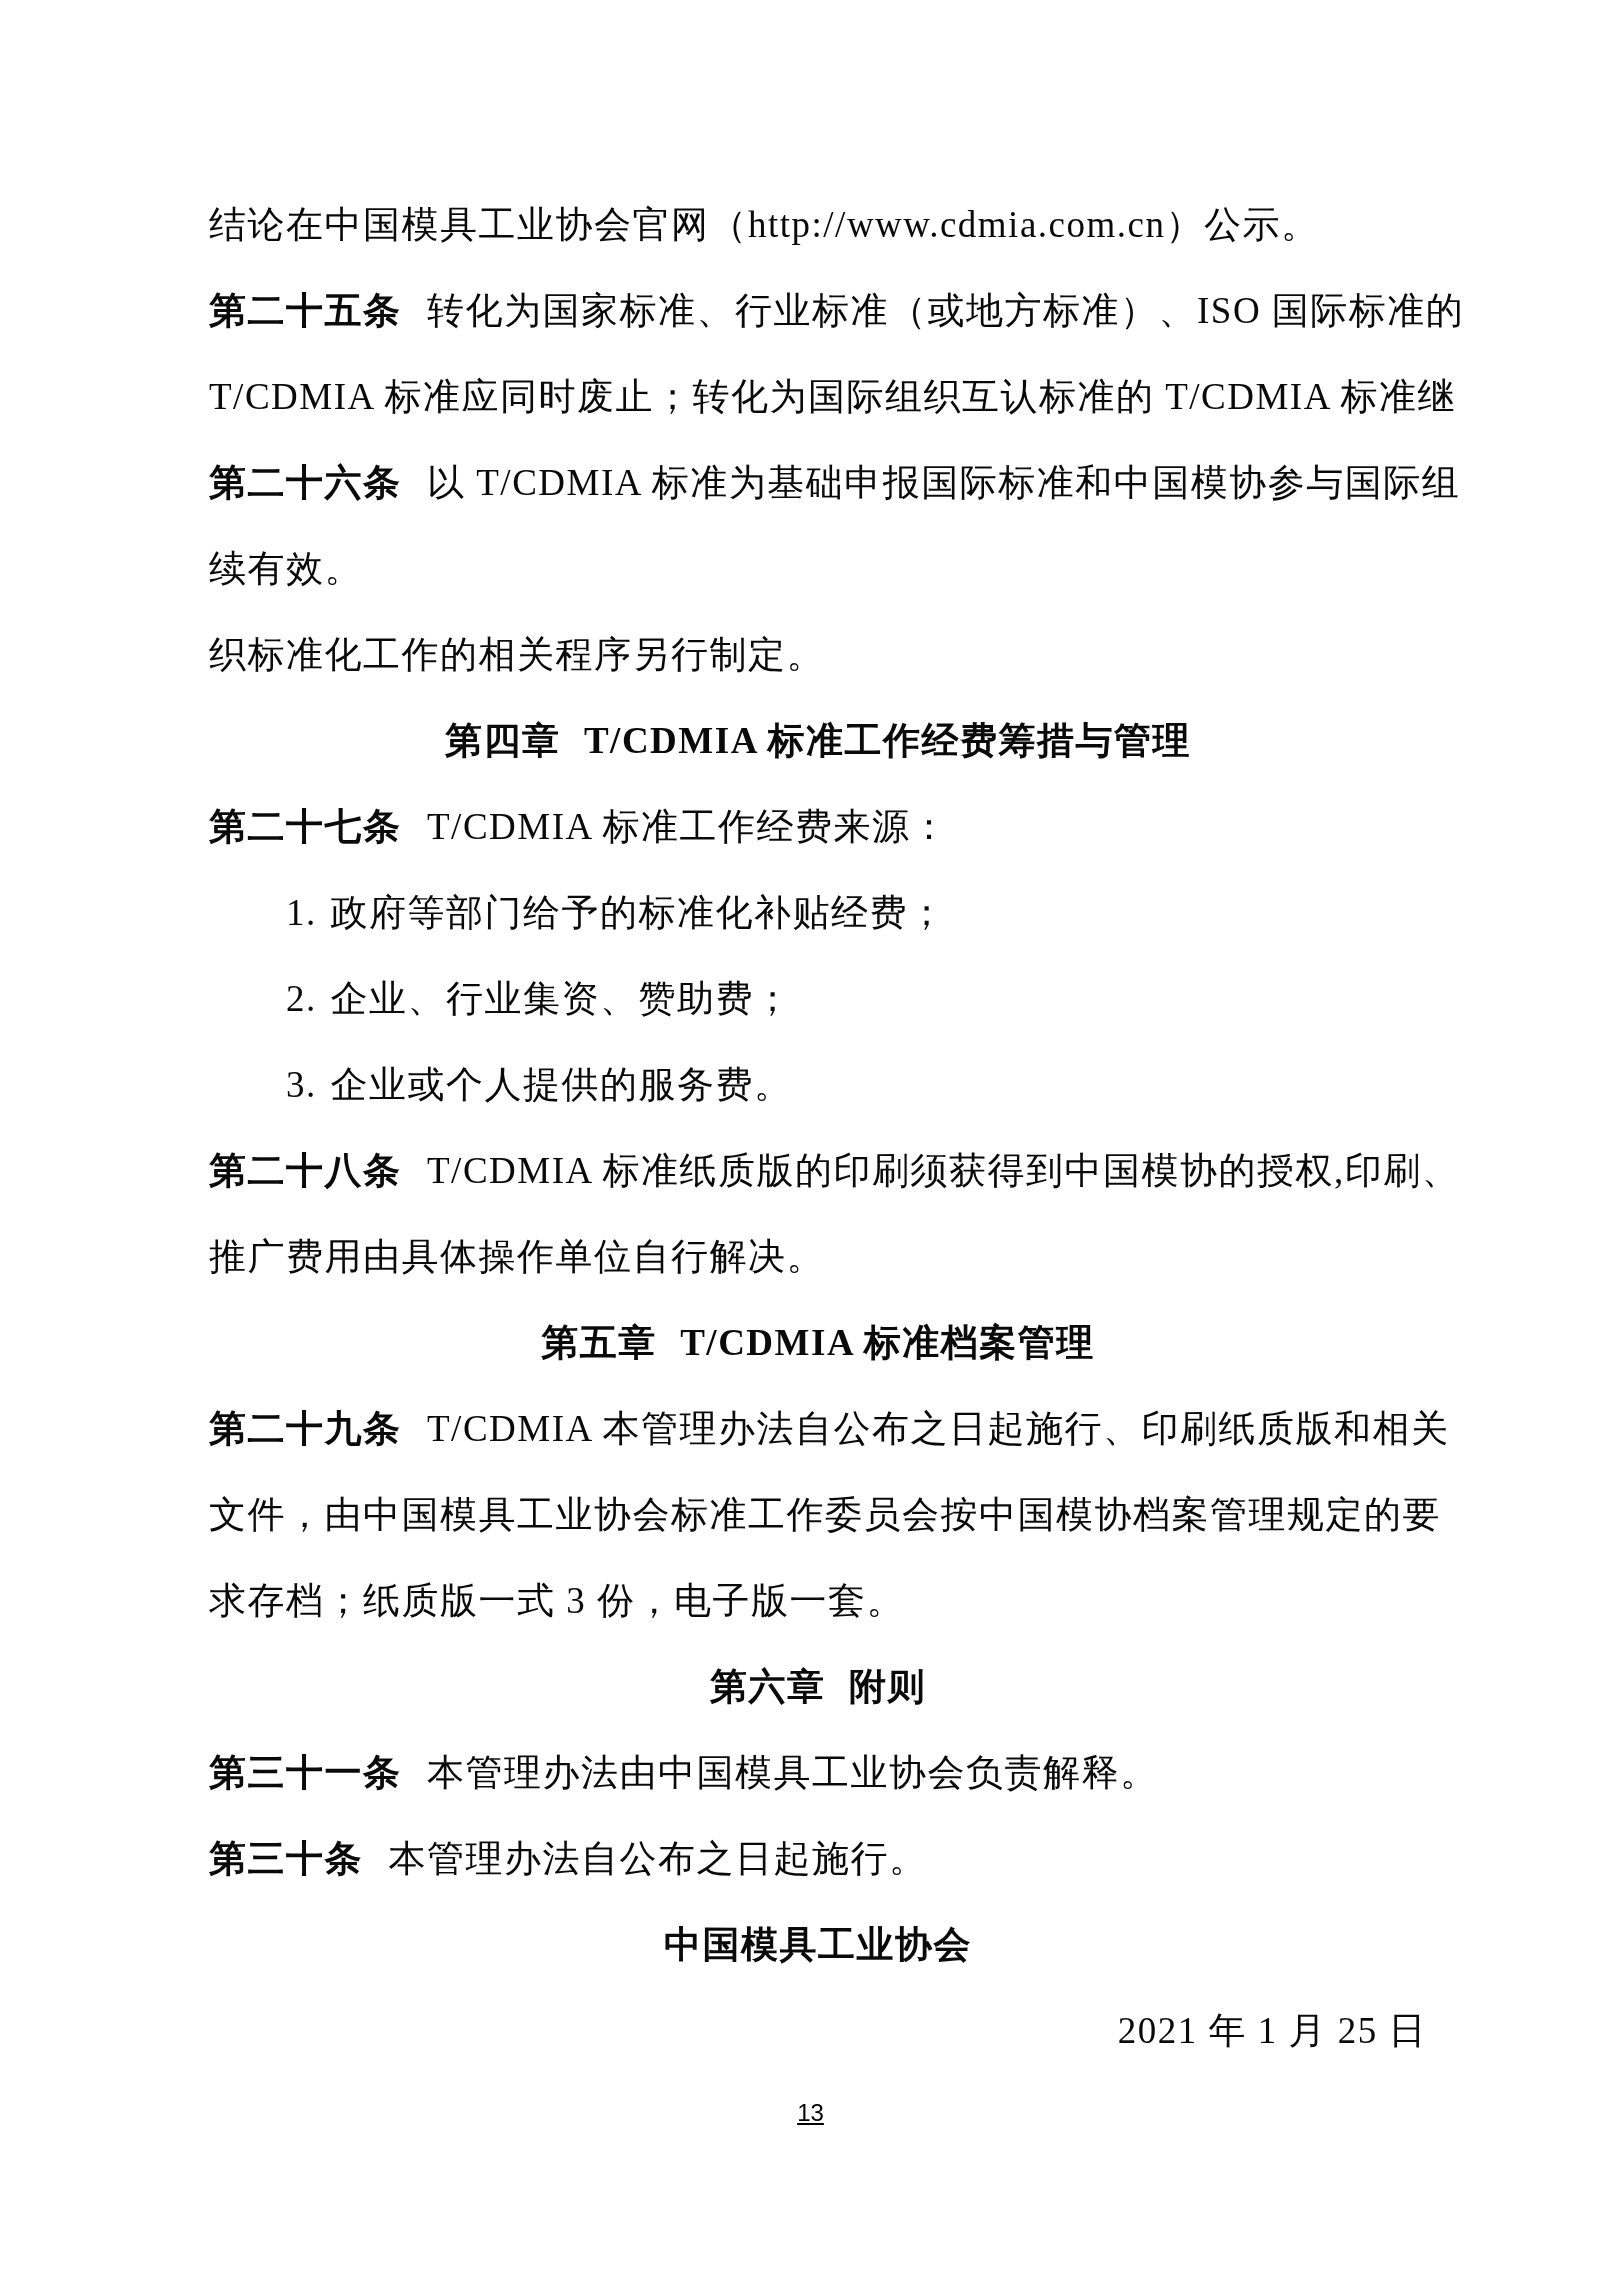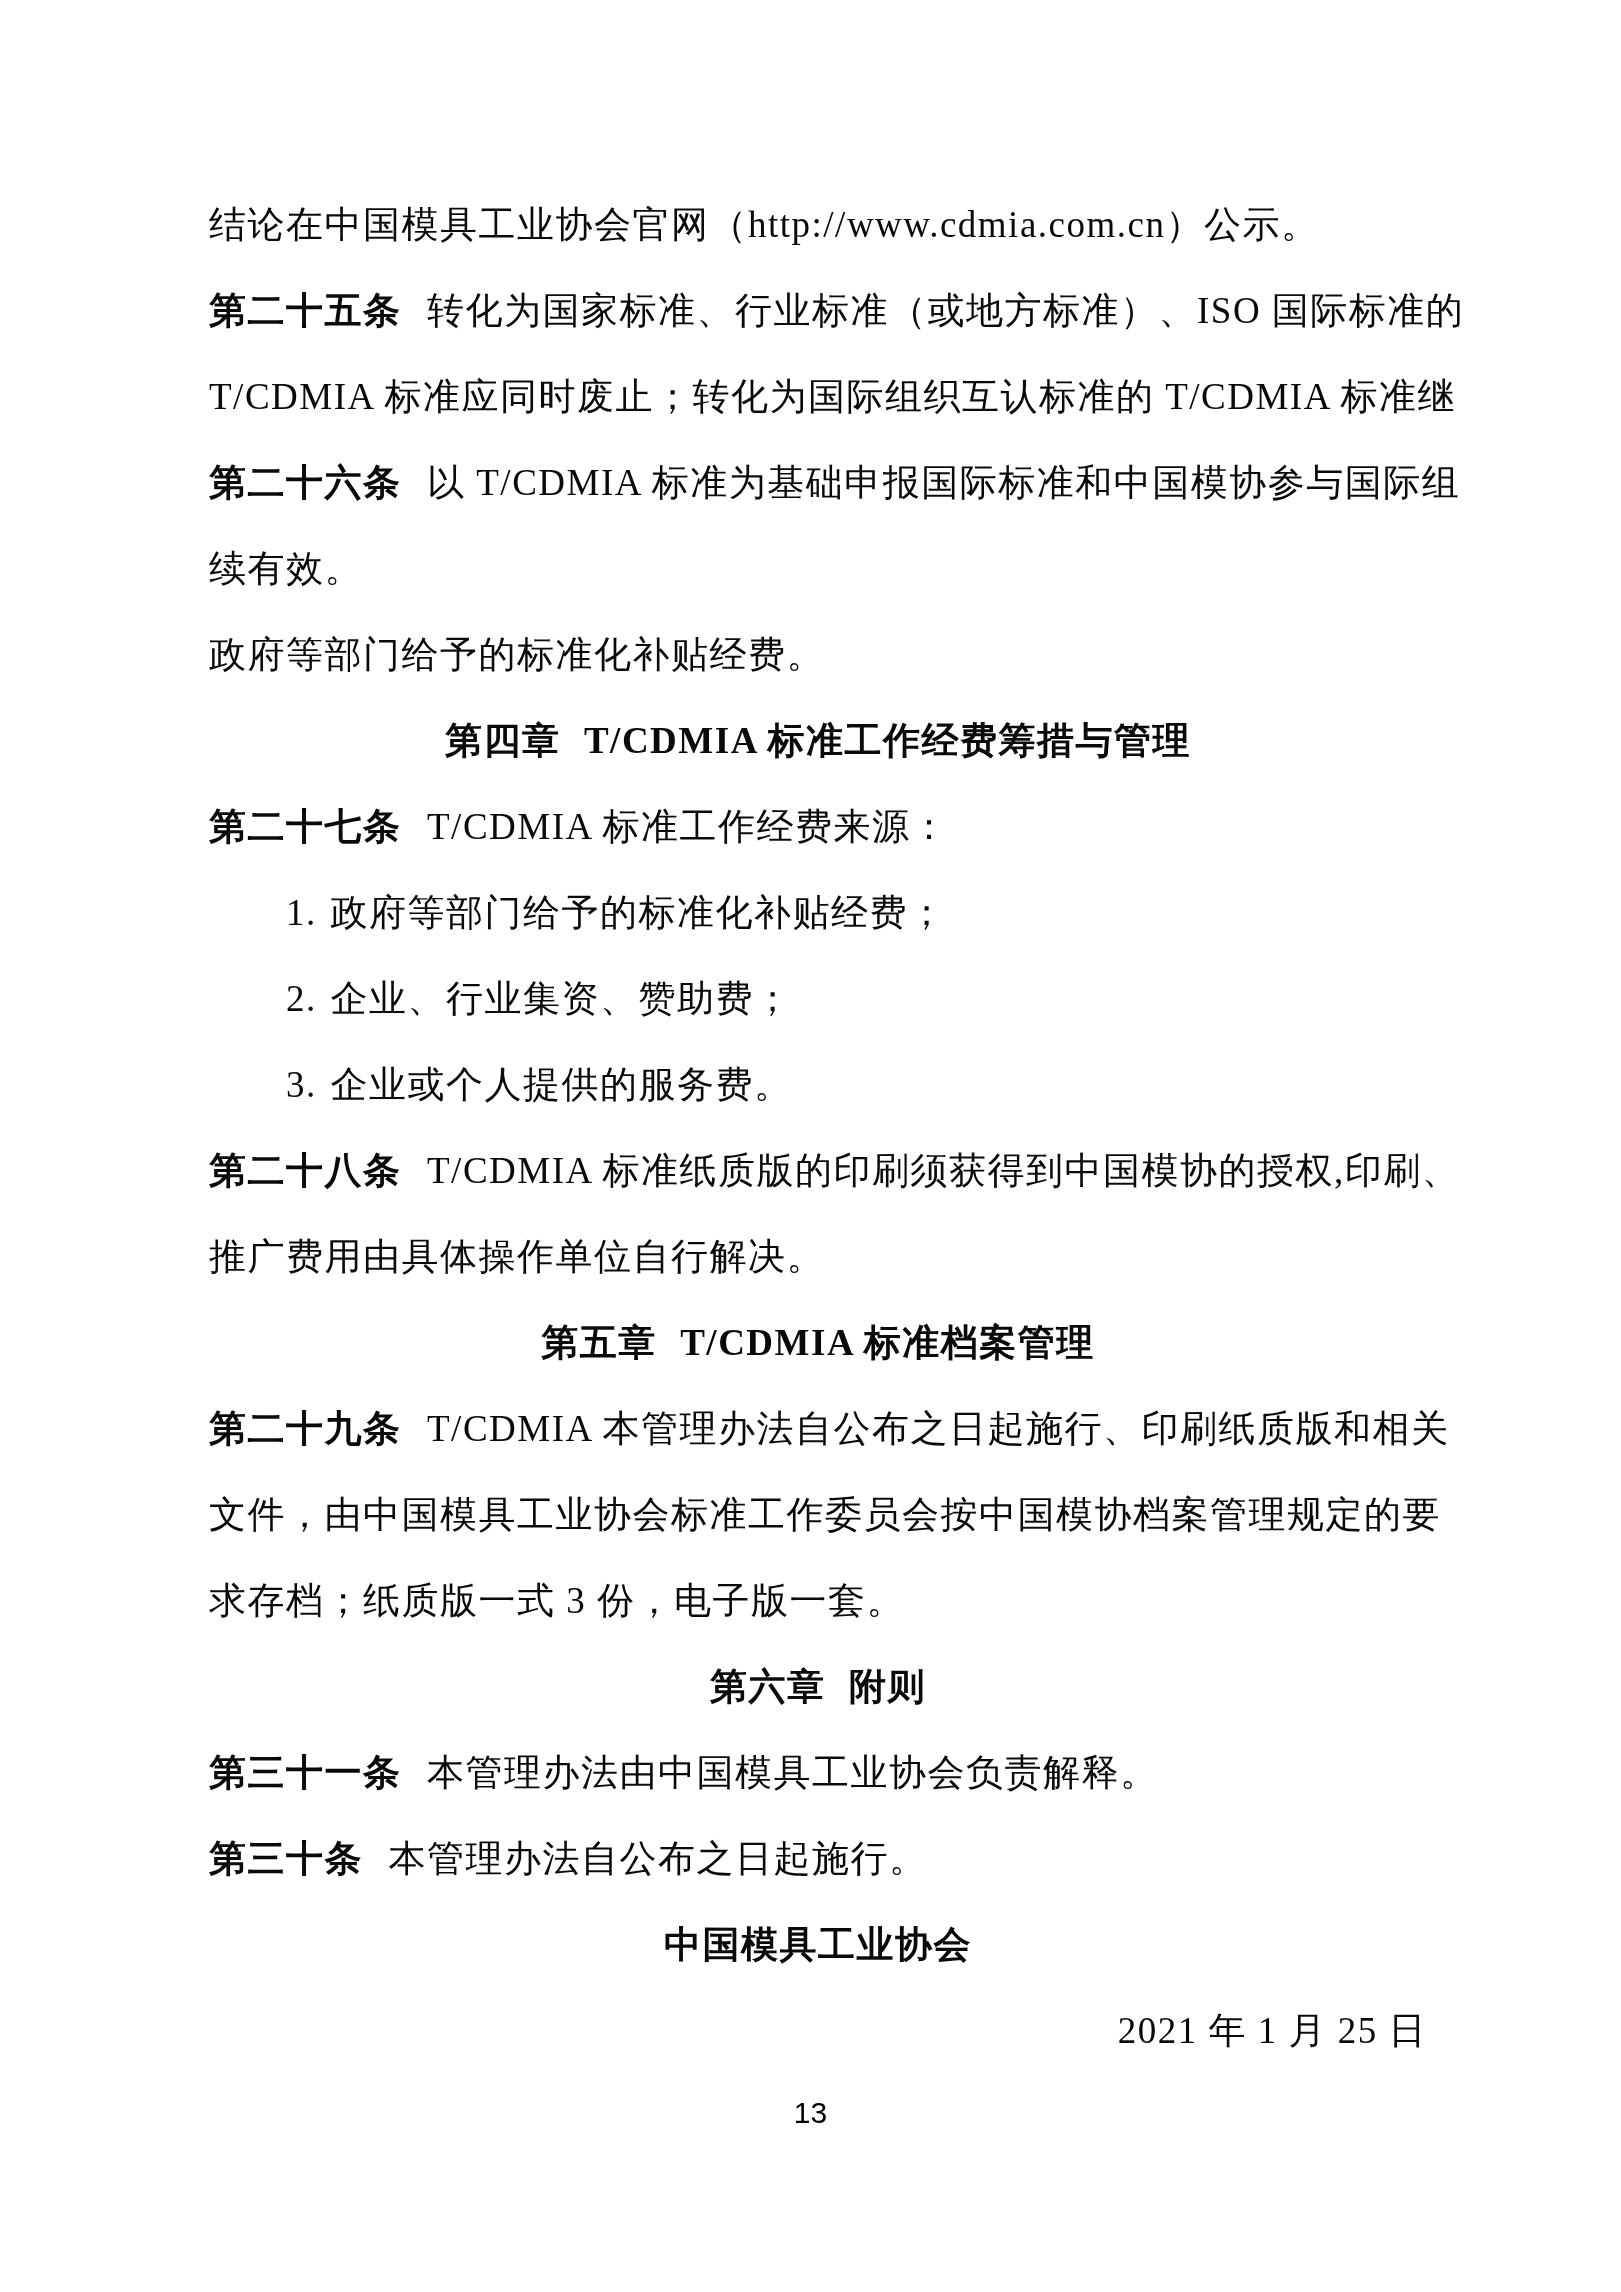--- a/index.html
+++ b/index.html
@@ -60,34 +60,35 @@
   }
   .page-footer {
     position: absolute;
     left: 0;
     top: 2088px;
     width: 100%;
     height: 49px;
     line-height: 49px;
     text-align: center;
     font-family: "Liberation Sans", "DejaVu Sans", sans-serif;
-    font-size: 30px;
+    font-size: 24px;
     color: #000000;
+    text-decoration: underline;
   }
 </style>
 </head>
 <body>
 
 <main class="content" id="content">
     <div class="line body">结论在中国模具工业协会官网（http://www.cdmia.com.cn）公示。</div>
     <div class="line article"><span class="label">第二十五条</span><span class="gap"></span><span>转化为国家标准、行业标准（或地方标准）、ISO 国际标准的</span></div>
     <div class="line body">T/CDMIA 标准应同时废止；转化为国际组织互认标准的 T/CDMIA 标准继</div>
     <div class="line article"><span class="label">第二十六条</span><span class="gap"></span><span>以 T/CDMIA 标准为基础申报国际标准和中国模协参与国际组</span></div>
     <div class="line body">续有效。</div>
-    <div class="line body">政府等部门给予的标准化补贴经费。</div>
+    <div class="line body">织标准化工作的相关程序另行制定。</div>
     <div class="line heading"><span>第四章</span><span class="hgap"></span><span>T/CDMIA 标准工作经费筹措与管理</span></div>
     <div class="line article"><span class="label">第二十七条</span><span class="gap"></span><span>T/CDMIA 标准工作经费来源：</span></div>
     <div class="line list"><span>1.</span><span class="lgap"></span><span>政府等部门给予的标准化补贴经费；</span></div>
     <div class="line list"><span>2.</span><span class="lgap"></span><span>企业、行业集资、赞助费；</span></div>
     <div class="line list"><span>3.</span><span class="lgap"></span><span>企业或个人提供的服务费。</span></div>
     <div class="line article"><span class="label">第二十八条</span><span class="gap"></span><span>T/CDMIA 标准纸质版的印刷须获得到中国模协的授权,印刷、</span></div>
     <div class="line body">推广费用由具体操作单位自行解决。</div>
     <div class="line heading"><span>第五章</span><span class="hgap"></span><span>T/CDMIA 标准档案管理</span></div>
     <div class="line article"><span class="label">第二十九条</span><span class="gap"></span><span>T/CDMIA 本管理办法自公布之日起施行、印刷纸质版和相关</span></div>
     <div class="line body">文件，由中国模具工业协会标准工作委员会按中国模协档案管理规定的要</div>

